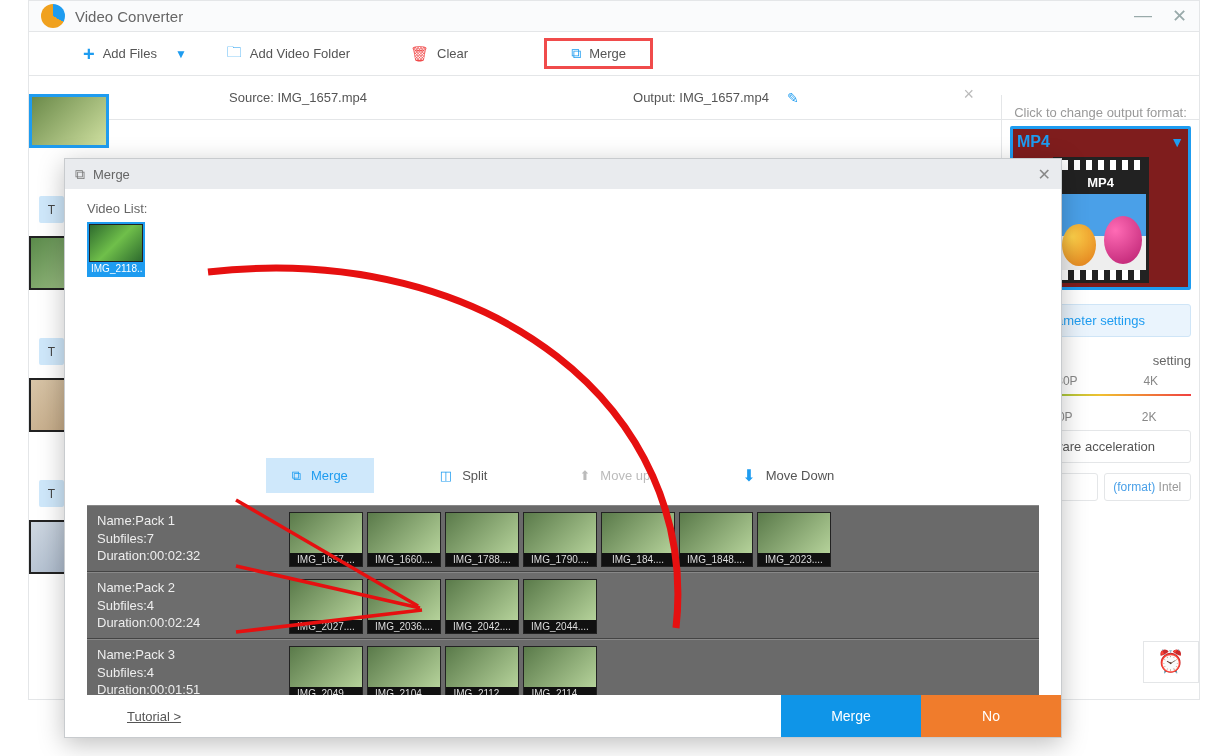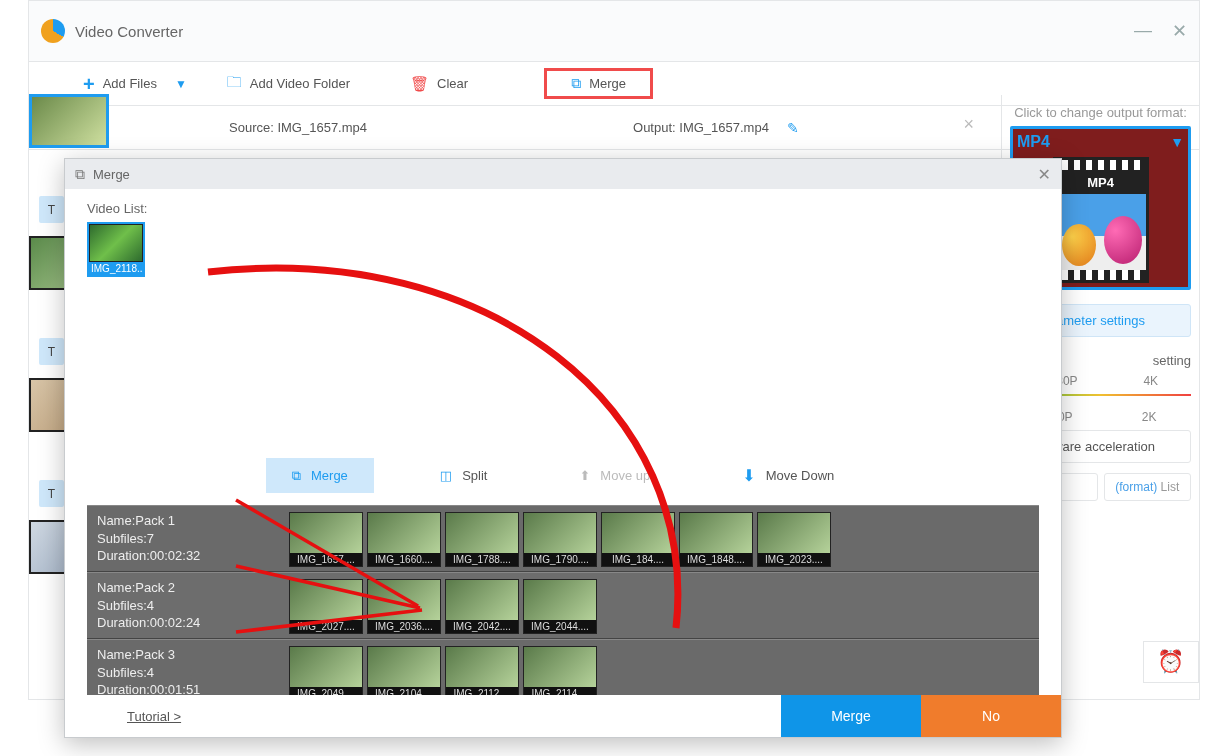--- a/index.html
+++ b/index.html
@@ -14,21 +14,21 @@
     --darker:#5b5b5b;
   }
 
   
   .main-window{
     position:absolute; left:28px; top:0; width:1172px; height:700px;
     border:1px solid var(--border); background:#fff;
   }
   .titlebar{
     display:flex; align-items:center; justify-content:space-between;
-    height:61px; padding:0 12px; border-bottom:1px solid var(--border);
+    height:31px; padding:0 12px; border-bottom:1px solid var(--border);
     background:#fafbfc;
   }
   .titlebar-left{display:flex;align-items:center;gap:10px;}
   .logo-swirl{
     width:24px;height:24px;border-radius:50%;
     background:conic-gradient(var(--blue) 0 120deg,#f0a11e 120deg 240deg,#f0a11e 240deg 360deg);
   }
   .titlebar-title{font-size:15px;color:#666;}
   .win-controls{display:flex;gap:20px;font-size:18px;color:#9aa;}
   .win-controls span{cursor:pointer;}
@@ -248,21 +248,21 @@
     </div>
     <div class="res-bar"></div>
     <div class="res-row">
       <span>720P</span>
       <span>2K</span>
     </div>
 
     <div class="hw-btn">dware acceleration</div>
     <div class="accel-row">
       <div class="accel">IA</div>
-      <div class="accel"><span style="color:#4aa0e8;">(format)</span> <span>List</span></div>
+      <div class="accel"><span style="color:#4aa0e8;">(format)</span> <span>Intel</span></div>
     </div>
   </div>
 
   <div class="alarm-box">⏰</div>
 </div>
 
 <div class="dialog">
   <div class="dlg-title">
     <div class="dlg-title-left">
       <span class="merge-icon" style="color:#777;">⧉</span>

